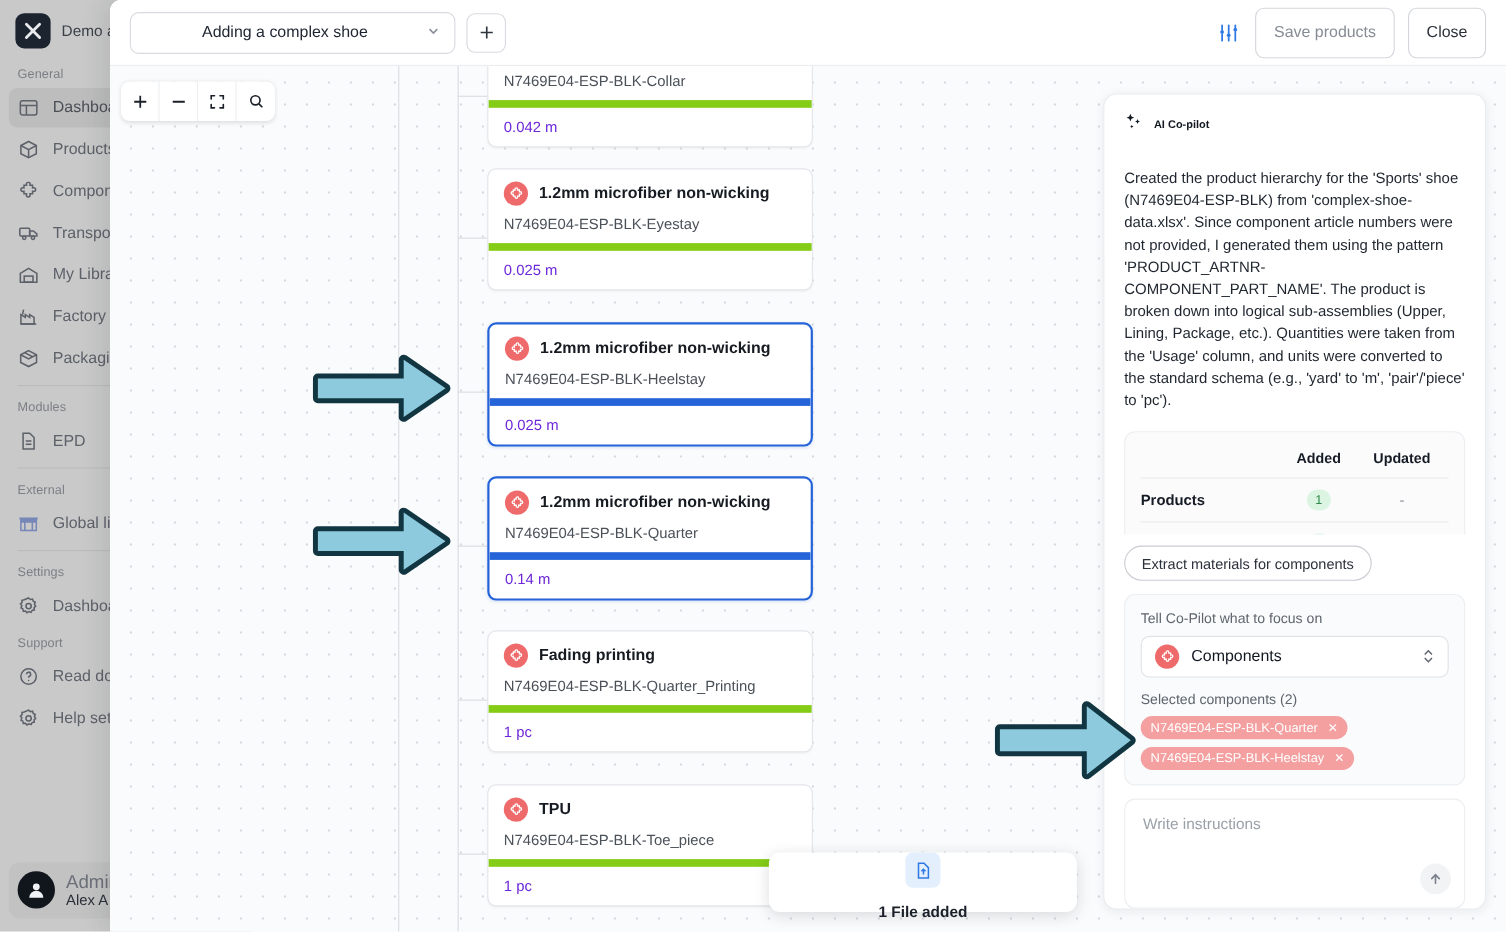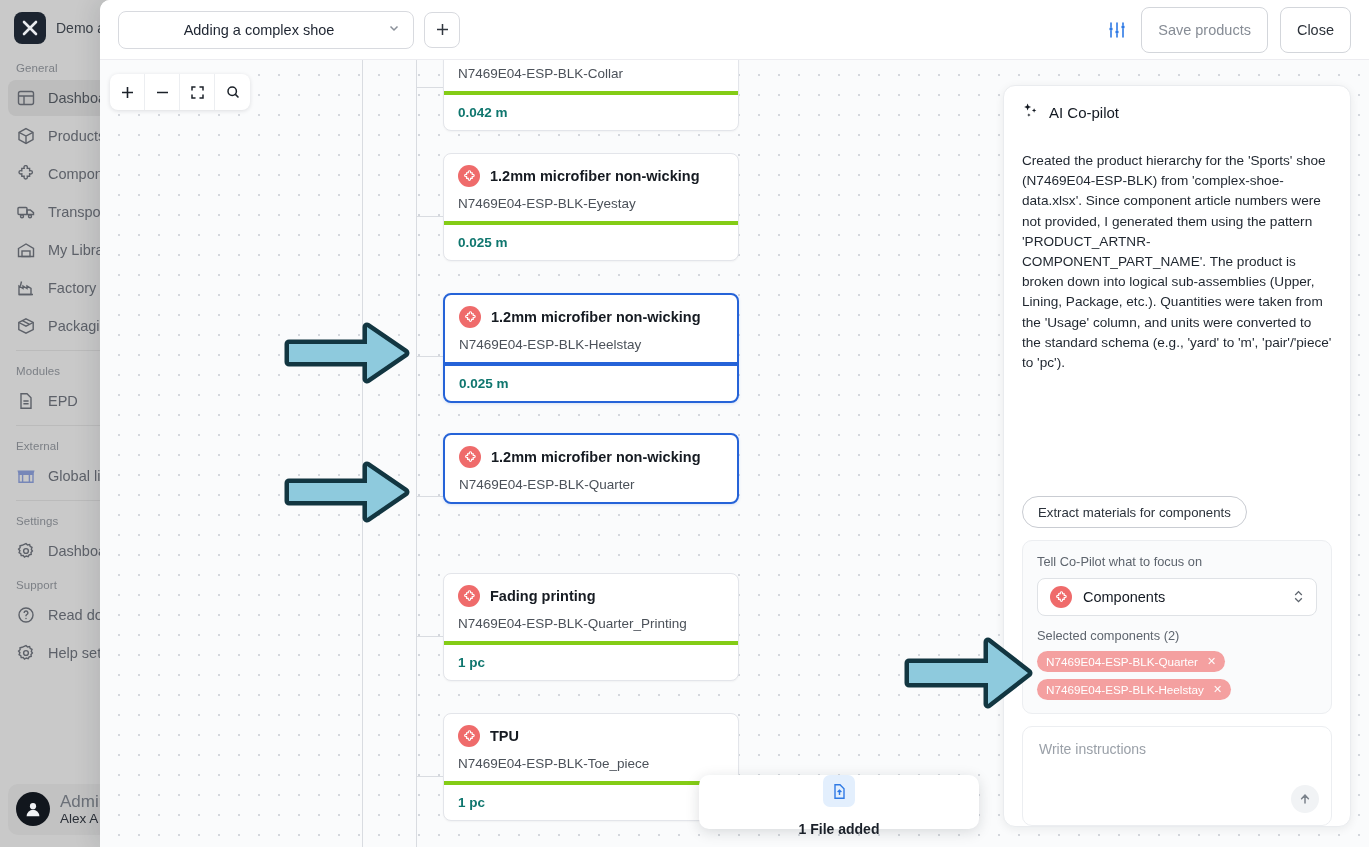--- a/index.html
+++ b/index.html
@@ -123,21 +123,21 @@
   .node.selected { border: 2px solid #2563d8; box-shadow: 0 1px 3px rgba(37,99,216,.16); }
   .node-body { padding: 11px 14px 10px 14px; }
   .node-title { display: flex; align-items: center; gap: 10px; }
   .comp-ic {
     width: 22px; height: 22px; border-radius: 50%; background: #ef6b6b; flex: none;
     display: flex; align-items: center; justify-content: center;
   }
   .node-title-txt { font-size: 14.5px; font-weight: bold; color: #161b22; white-space: nowrap; }
   .node-sub { font-size: 13.5px; color: #4b5159; margin-top: 9px; white-space: nowrap; }
   .node-foot {
-    border-top: 4px solid #84cc16; padding: 10px 14px; font-size: 13.5px; color: #0f766e; font-weight: bold;
+    border-top: 7px solid #84cc16; padding: 10px 14px; font-size: 13.5px; color: #6d28d9;
   }
   .node.selected .node-foot { border-top-color: #2563d8; }
 
   
   .toast {
     position: absolute; left: 599px; top: 715px; width: 280px; height: 54px;
     background: #fff; border-radius: 10px; box-shadow: 0 3px 14px rgba(20,25,35,.15);
     display: flex; align-items: center; padding: 0 16px; gap: 14px; flex-direction: column;
   }
   .toast-ic {
@@ -148,21 +148,21 @@
   .toast-link { margin-left: auto; font-size: 14px; color: #2f7ae5; text-decoration: underline; }
 
   
   .copilot {
     position: absolute; right: 18px; top: 25px; width: 348px; height: 742px;
     background: #fff; border: 1px solid #eaecef; border-radius: 12px;
     box-shadow: 0 2px 10px rgba(20,25,35,.07);
     display: flex; flex-direction: column; overflow: hidden;
   }
   .cp-head { display: flex; align-items: center; gap: 10px; padding: 16px 18px 6px 18px; }
-  .cp-head-title { font-size: 15px; font-weight: normal; color: #121821; }
+  .cp-head-title { font-size: 10px; font-weight: bold; color: #121821; }
   .cp-scroll { flex: 1; overflow: hidden; padding: 0 18px; position: relative; }
   .cp-para { font-size: 13.6px; line-height: 20.2px; color: #1f262f; padding-top: 22px; }
   .cp-table {
     margin-top: 18px; border: 1px solid #edeef1; border-radius: 10px;
     background: #fbfbfc; padding: 12px 14px 0 14px;
   }
   .cp-table table { width: 100%; border-collapse: collapse; }
   .cp-table th {
     font-size: 13px; font-weight: bold; color: #151b24; padding: 4px 0 10px 0; text-align: center;
   }
@@ -479,20 +479,21 @@
           <div class="node-title">
             <span class="comp-ic">
               <svg width="13" height="13" viewBox="0 0 14 14" fill="none" stroke="#fff" stroke-width="1.25">
                   <path d="M5.6 2.1a1.3 1.3 0 0 1 2.6 0c0 .4-.15.6-.15.85h1.85V4.8c.25 0 .45-.15.85-.15a1.3 1.3 0 0 1 0 2.6c-.4 0-.6-.15-.85-.15v1.85H8.05c0 .25.15.45.15.85a1.3 1.3 0 0 1-2.6 0c0-.4.15-.6.15-.85H3.9V7.1c-.25 0-.45.15-.85.15a1.3 1.3 0 0 1 0-2.6c.4 0 .6.15.85.15V2.95h1.85c0-.25-.15-.45-.15-.85z"></path>
                 </svg>
             </span>
             <span class="node-title-txt">1.2mm microfiber non-wicking</span>
           </div>
           <div class="node-sub">N7469E04-ESP-BLK-Quarter</div>
         </div>
+        <div class="node-foot">0.14 m</div>
       </div>
 
       <div class="node" style="top:513px;">
         <div class="node-body">
           <div class="node-title">
             <span class="comp-ic">
               <svg width="13" height="13" viewBox="0 0 14 14" fill="none" stroke="#fff" stroke-width="1.25">
                   <path d="M5.6 2.1a1.3 1.3 0 0 1 2.6 0c0 .4-.15.6-.15.85h1.85V4.8c.25 0 .45-.15.85-.15a1.3 1.3 0 0 1 0 2.6c-.4 0-.6-.15-.85-.15v1.85H8.05c0 .25.15.45.15.85a1.3 1.3 0 0 1-2.6 0c0-.4.15-.6.15-.85H3.9V7.1c-.25 0-.45.15-.85.15a1.3 1.3 0 0 1 0-2.6c.4 0 .6.15.85.15V2.95h1.85c0-.25-.15-.45-.15-.85z"></path>
                 </svg>
             </span>
@@ -537,20 +538,43 @@
               <path d="M12.1 6.2l.65 1.6 1.6.65-1.6.65-.65 1.6-.65-1.6-1.6-.65 1.6-.65z"></path>
               <path d="M6.9 11.3l.5 1.25 1.25.5-1.25.5-.5 1.25-.5-1.25-1.25-.5 1.25-.5z"></path>
             </svg>
           </span>
           <span class="cp-head-title">AI Co-pilot</span>
         </div>
 
         <div class="cp-scroll">
           <div class="cp-para">Created the product hierarchy for the 'Sports' shoe (N7469E04-ESP-BLK) from 'complex-shoe-data.xlsx'. Since component article numbers were not provided, I generated them using the pattern 'PRODUCT_ARTNR-COMPONENT_PART_NAME'. The product is broken down into logical sub-assemblies (Upper, Lining, Package, etc.). Quantities were taken from the 'Usage' column, and units were converted to the standard schema (e.g., 'yard' to 'm', 'pair'/'piece' to 'pc').</div>
 
+          <div class="cp-table">
+            <table>
+              <thead>
+                <tr>
+                  <th class="lead"></th>
+                  <th>Added</th>
+                  <th>Updated</th>
+                </tr>
+              </thead>
+              <tbody>
+                <tr>
+                  <td class="lead">Products</td>
+                  <td><span class="pill-green">1</span></td>
+                  <td class="dash">-</td>
+                </tr>
+                <tr>
+                  <td class="lead">Components</td>
+                  <td><span class="pill-green">7</span></td>
+                  <td class="dash">-</td>
+                </tr>
+              </tbody>
+            </table>
+          </div>
         </div>
 
         <div class="cp-suggest">
           <div class="chip-suggest">Extract materials for components</div>
         </div>
 
         <div class="cp-focus">
           <div class="cp-focus-label">Tell Co-Pilot what to focus on</div>
           <div class="focus-select">
             <span class="comp-ic">

